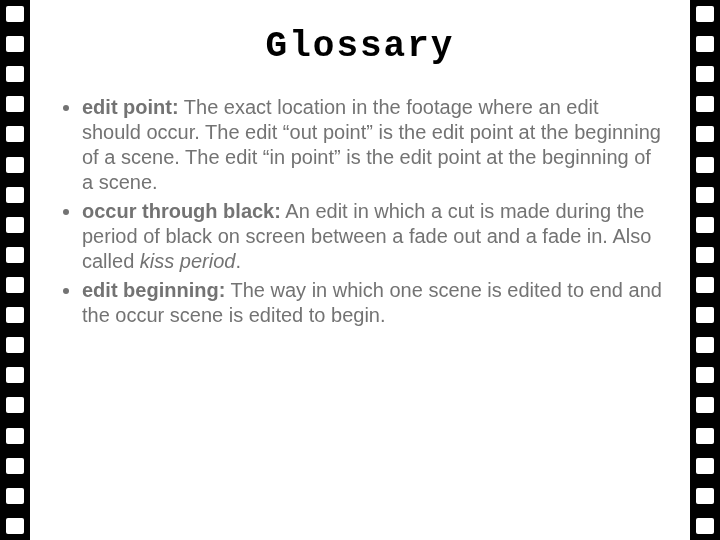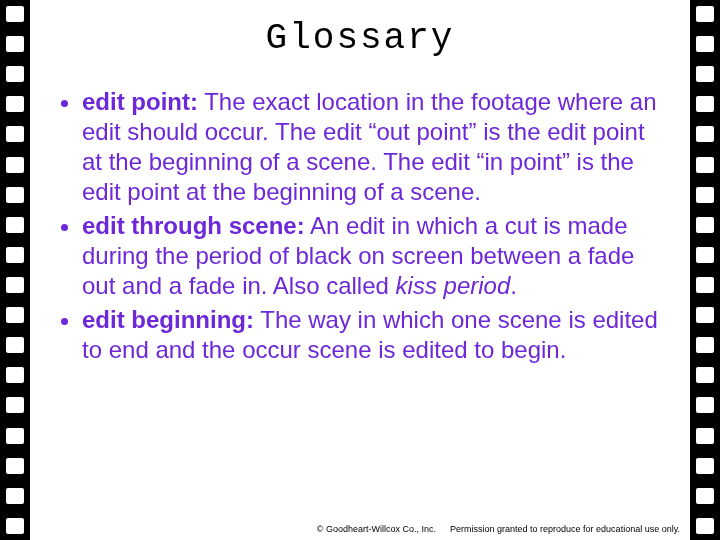--- a/index.html
+++ b/index.html
@@ -43,33 +43,33 @@
     position: absolute;
     left: 30px;
     right: 30px;
     top: 0;
     bottom: 0;
     box-sizing: border-box;
     padding: 10px 22px 0 22px;
   }
   h1.title {
     font-family: "Courier New", Courier, monospace;
-    font-weight: normal;
+    font-weight: bold;
     font-size: 36px;
     letter-spacing: 2px;
     text-align: center;
-    margin: 8px 0 28px 0;
+    margin: 16px 0 28px 0;
   }
   ul.glossary {
     list-style: disc;
     margin: 0;
     padding: 0 6px 0 30px;
-    font-size: 24px;
+    font-size: 20px;
     line-height: 1.25;
-    color: #6d28d9;
+    color: #737373;
   }
   ul.glossary li {
     margin: 0 0 4px 0;
   }
   ul.glossary .term {
     font-weight: bold;
   }
   ul.glossary .aka {
     font-style: italic;
   }
@@ -131,25 +131,22 @@
   </div>
 
   <div class="content">
     <h1 class="title">Glossary</h1>
 
     <ul class="glossary">
       <li>
         <span class="term">edit point:</span><span> The exact location in the footage where an edit should occur. The edit “out point” is the edit point at the beginning of a scene. The edit “in point” is the edit point at the beginning of a scene.</span><span class="aka"></span><span></span>
       </li>
       <li>
-        <span class="term">edit through scene:</span><span> An edit in which a cut is made during the period of black on screen between a fade out and a fade in. Also called </span><span class="aka">kiss period</span><span>.</span>
+        <span class="term">occur through black:</span><span> An edit in which a cut is made during the period of black on screen between a fade out and a fade in. Also called </span><span class="aka">kiss period</span><span>.</span>
       </li>
       <li>
         <span class="term">edit beginning:</span><span> The way in which one scene is edited to end and the occur scene is edited to begin.</span><span class="aka"></span><span></span>
       </li>
     </ul>
   </div>
 
-  <div class="footer">
-    <span>© Goodheart-Willcox Co., Inc.</span><span class="sep"></span><span>Permission granted to reproduce for educational use only.</span>
-  </div>
 
 </div>
 
 </body></html>

